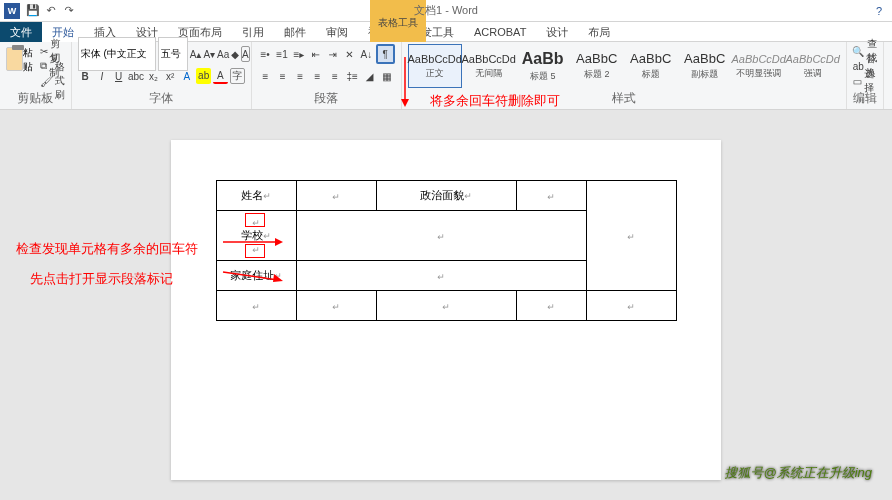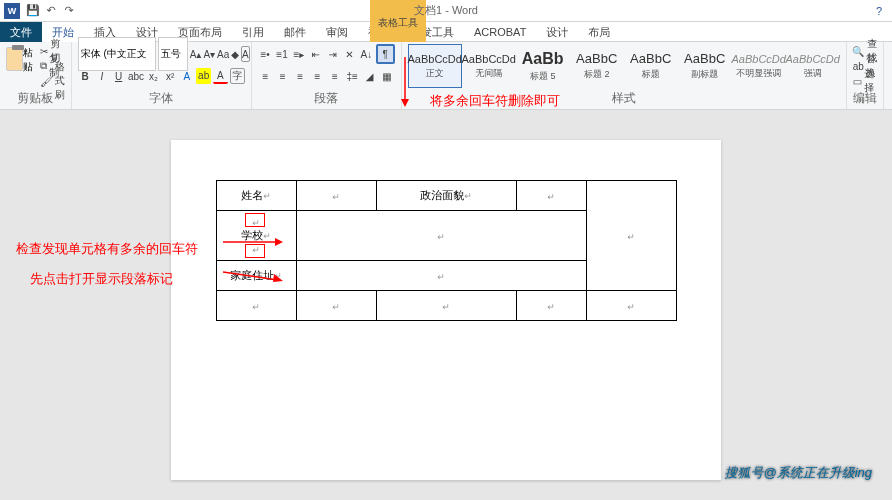--- a/index.html
+++ b/index.html
@@ -40,21 +40,21 @@
 .acrobat-group { display: flex; flex-direction: column; align-items: center; font-size: 9px; color: #444; width: 60px; }
 .doc-area { background: #e6e6e6; height: 390px; display: flex; justify-content: center; padding-top: 30px; position: relative; }
 .page { background: #fff; width: 550px; height: 340px; box-shadow: 0 1px 3px rgba(0,0,0,0.2); position: relative; padding: 40px 30px; }
 .page table { border-collapse: collapse; margin: 0 auto; }
 .page td { border: 1px solid #000; height: 30px; font-size: 11px; text-align: center; padding: 2px 4px; position: relative; }
 .annotation { position: absolute; color: #ff0000; font-size: 13px; font-weight: normal; }
 .red-box { border: 1.5px solid #ff0000; position: absolute; }
 .arrow-red { position: absolute; }
 .arrow-red line { stroke: #ff0000; stroke-width: 1.5; }
 .arrow-red polygon { fill: #ff0000; }
-.watermark { position: absolute; bottom: 18px; right: 20px; color: #0369a1; font-size: 13px; font-style: italic; text-shadow: 0 0 3px #000; }
+.watermark { position: absolute; bottom: 18px; right: 20px; color: #4d7c0f; font-size: 13px; font-style: italic; text-shadow: 0 0 3px #000; }
 .pmark { color: #999; font-size: 9px; }
 </style>
 </head>
 <body>
 
 <div class="titlebar">
   <div class="word-icon">W</div>
   <div class="qat">
     <span>💾</span>
     <span>↶</span>

